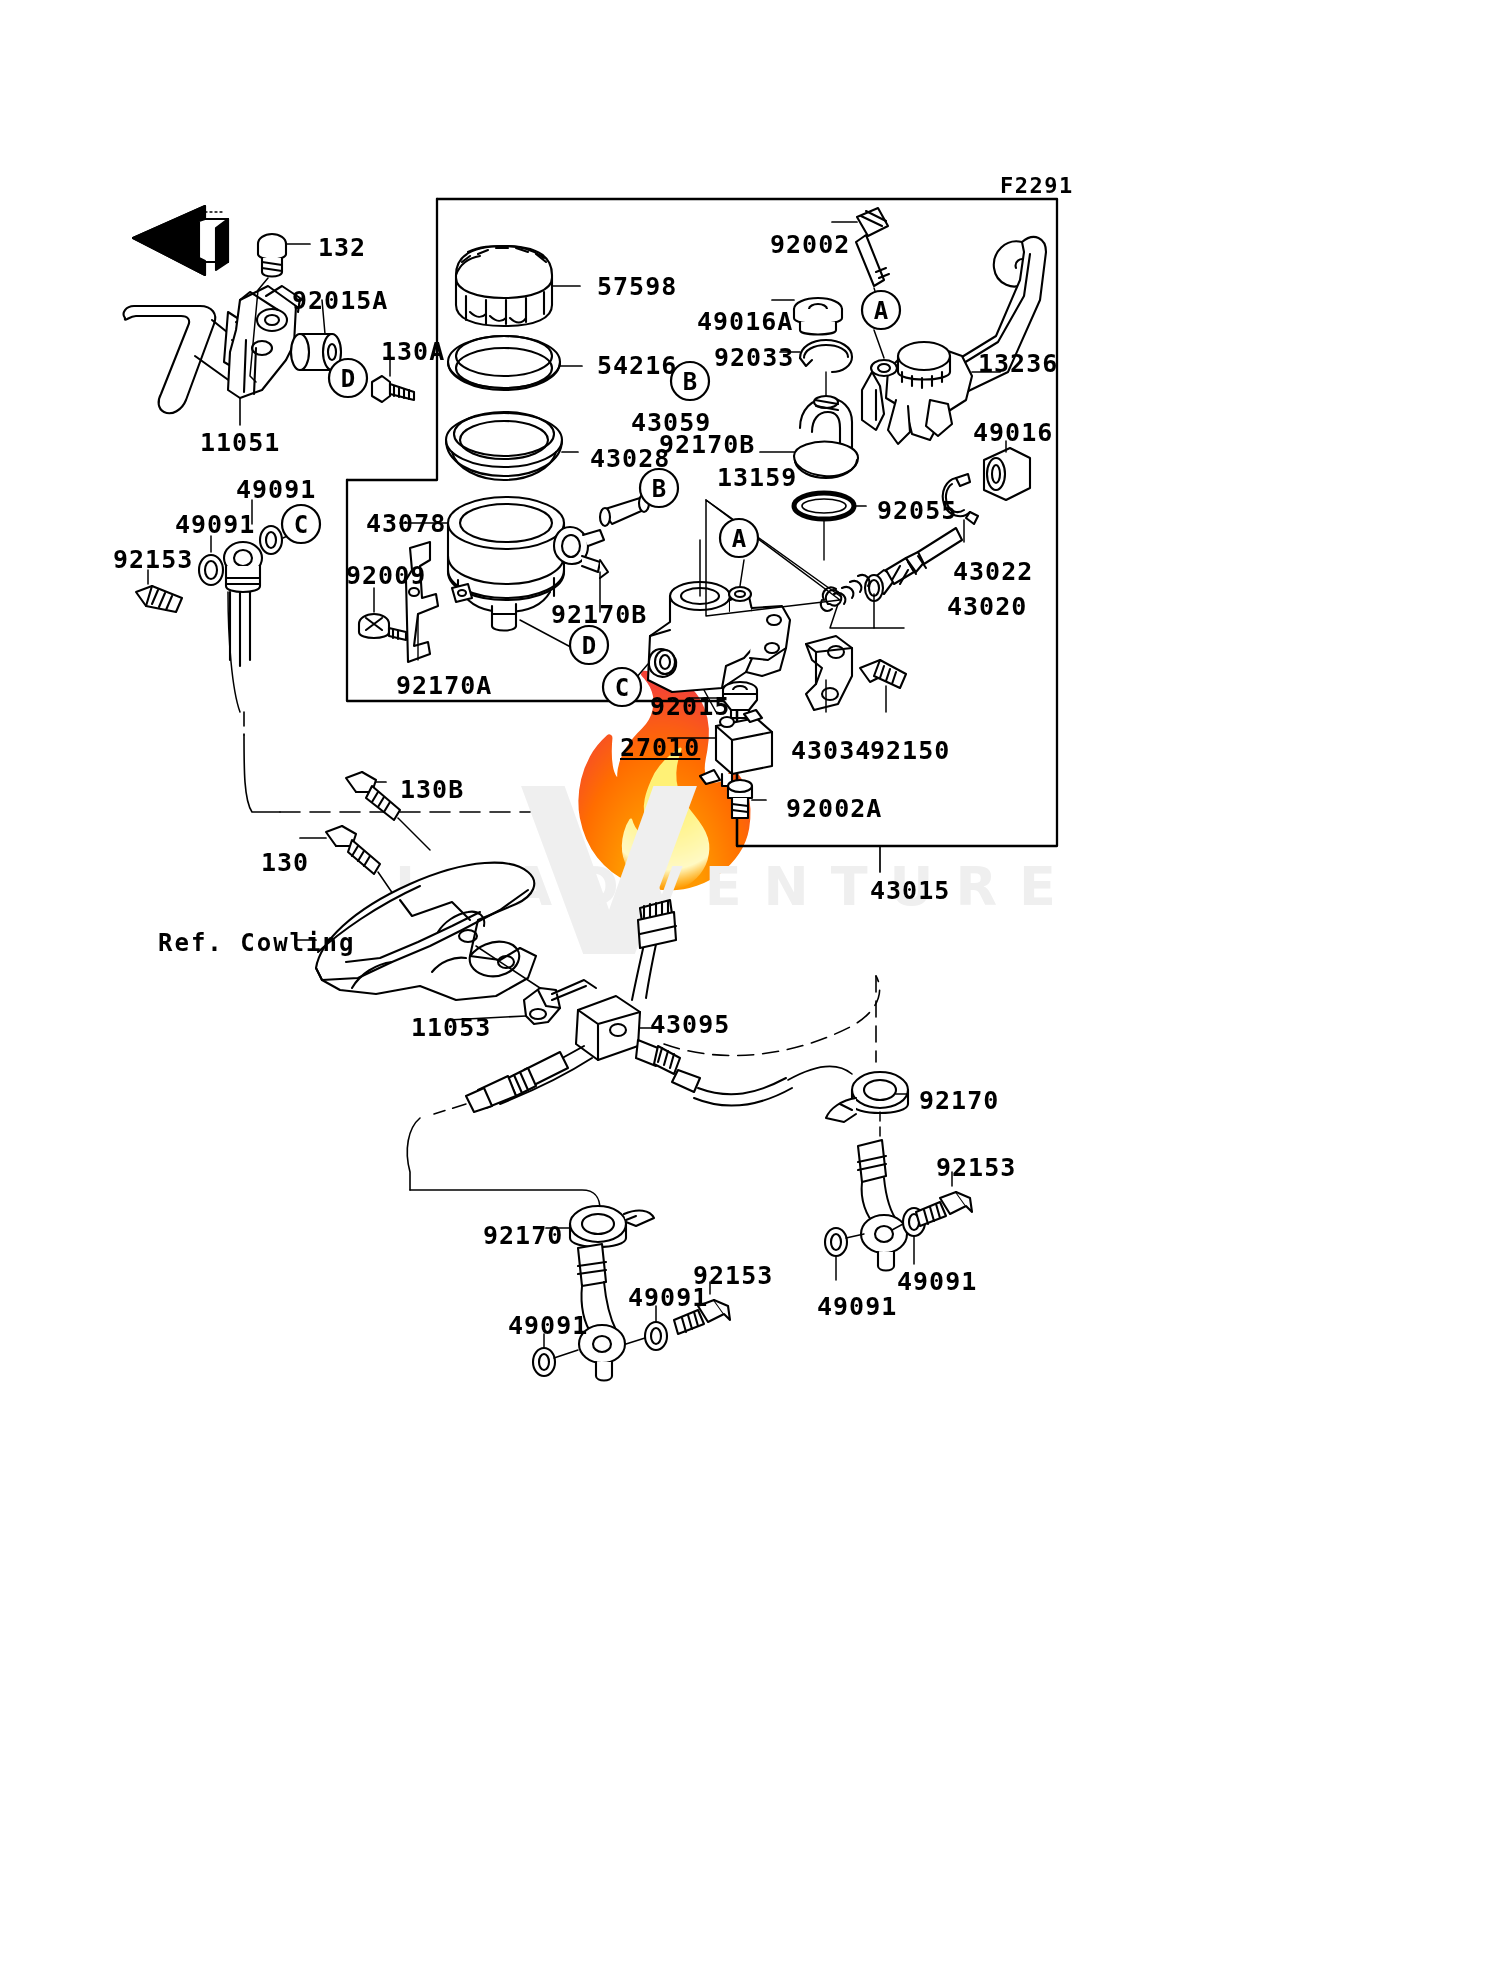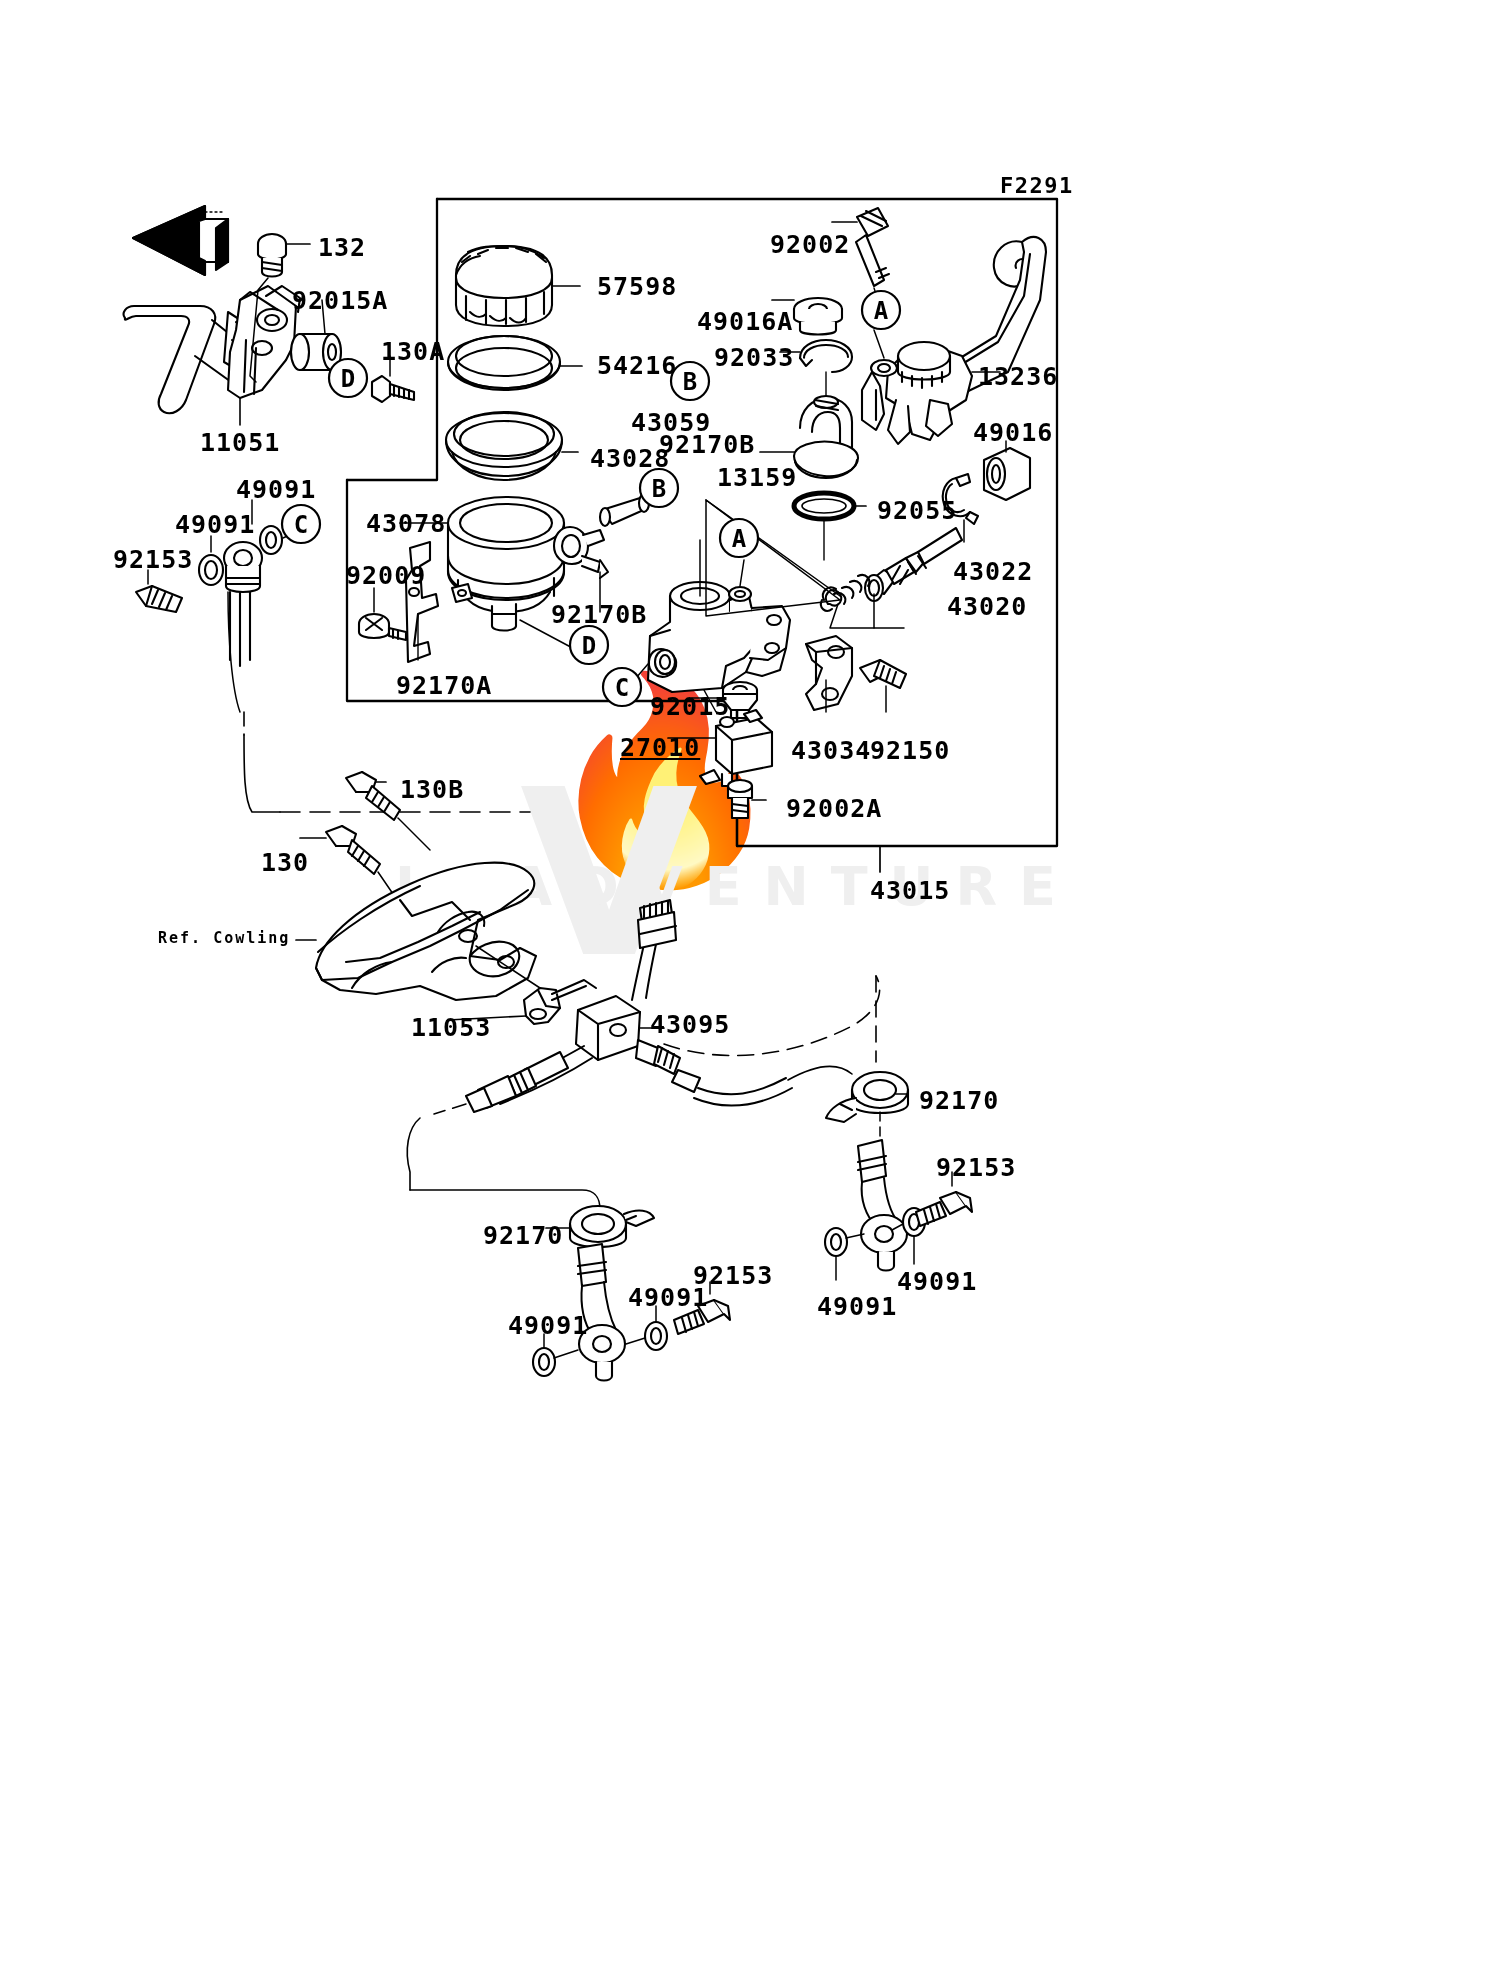--- a/index.html
+++ b/index.html
@@ -5,21 +5,21 @@
   html,body{margin:0;padding:0;background:#fff;}
   body{width:1500px;height:1962px;position:relative;
        font-family:"DejaVu Sans Mono","Liberation Mono",monospace;
        color:#000;overflow:hidden;}
   #stage{position:absolute;inset:0;}
   svg#art{position:absolute;left:0;top:0;width:1500px;height:1962px;}
   .lbl{position:absolute;font-weight:bold;letter-spacing:1px;white-space:nowrap;
        font-family:"DejaVu Sans Mono","Liberation Mono",monospace;}
   .lbl.big{font-size:25px;}
   .lbl.code{font-size:19px;font-weight:bold;letter-spacing:1.5px;}
-  .lbl.ref{font-size:15px;letter-spacing:2px;}
+  .lbl.ref{font-size:24px;letter-spacing:2px;}
   .footer{position:absolute;left:0;right:0;bottom:28px;text-align:center;
           font-size:20px;font-family:"DejaVu Sans","Liberation Sans",sans-serif;
           letter-spacing:0.5px;}
   .wm{position:absolute;color:#efefef;font-weight:bold;user-select:none;
       font-family:"DejaVu Sans","Liberation Sans",sans-serif;}
 </style>
 </head>
 <body>
 
 <div id="stage">
@@ -578,21 +578,21 @@
   <div class="lbl big" style="left:590px;top:444px;">43028</div>
   <div class="lbl big" style="left:366px;top:509px;">43078</div>
   <div class="lbl big" style="left:551px;top:600px;">92170B</div>
   <div class="lbl big" style="left:631px;top:408px;">43059</div>
   <div class="lbl big" style="left:659px;top:430px;">92170B</div>
   <div class="lbl big" style="left:717px;top:463px;">13159</div>
   <div class="lbl big" style="left:877px;top:496px;">92055</div>
   <div class="lbl big" style="left:770px;top:230px;">92002</div>
   <div class="lbl big" style="left:697px;top:307px;">49016A</div>
   <div class="lbl big" style="left:714px;top:343px;">92033</div>
-  <div class="lbl big" style="left:978px;top:349px;margin-top:13px;">13236</div>
+  <div class="lbl big" style="left:978px;top:349px;">13236</div>
   <div class="lbl big" style="left:973px;top:418px;">49016</div>
   <div class="lbl big" style="left:953px;top:557px;">43022</div>
   <div class="lbl big" style="left:947px;top:592px;">43020</div>
   <div class="lbl big" style="left:650px;top:692px;">92015</div>
   <div class="lbl big" style="left:620px;top:733px;text-decoration:underline;">27010</div>
   <div class="lbl big" style="left:786px;top:794px;">92002A</div>
   <div class="lbl big" style="left:791px;top:736px;">43034</div>
   <div class="lbl big" style="left:870px;top:736px;">92150</div>
   <div class="lbl big" style="left:870px;top:876px;">43015</div>
   <div class="lbl big" style="left:400px;top:775px;">130B</div>

